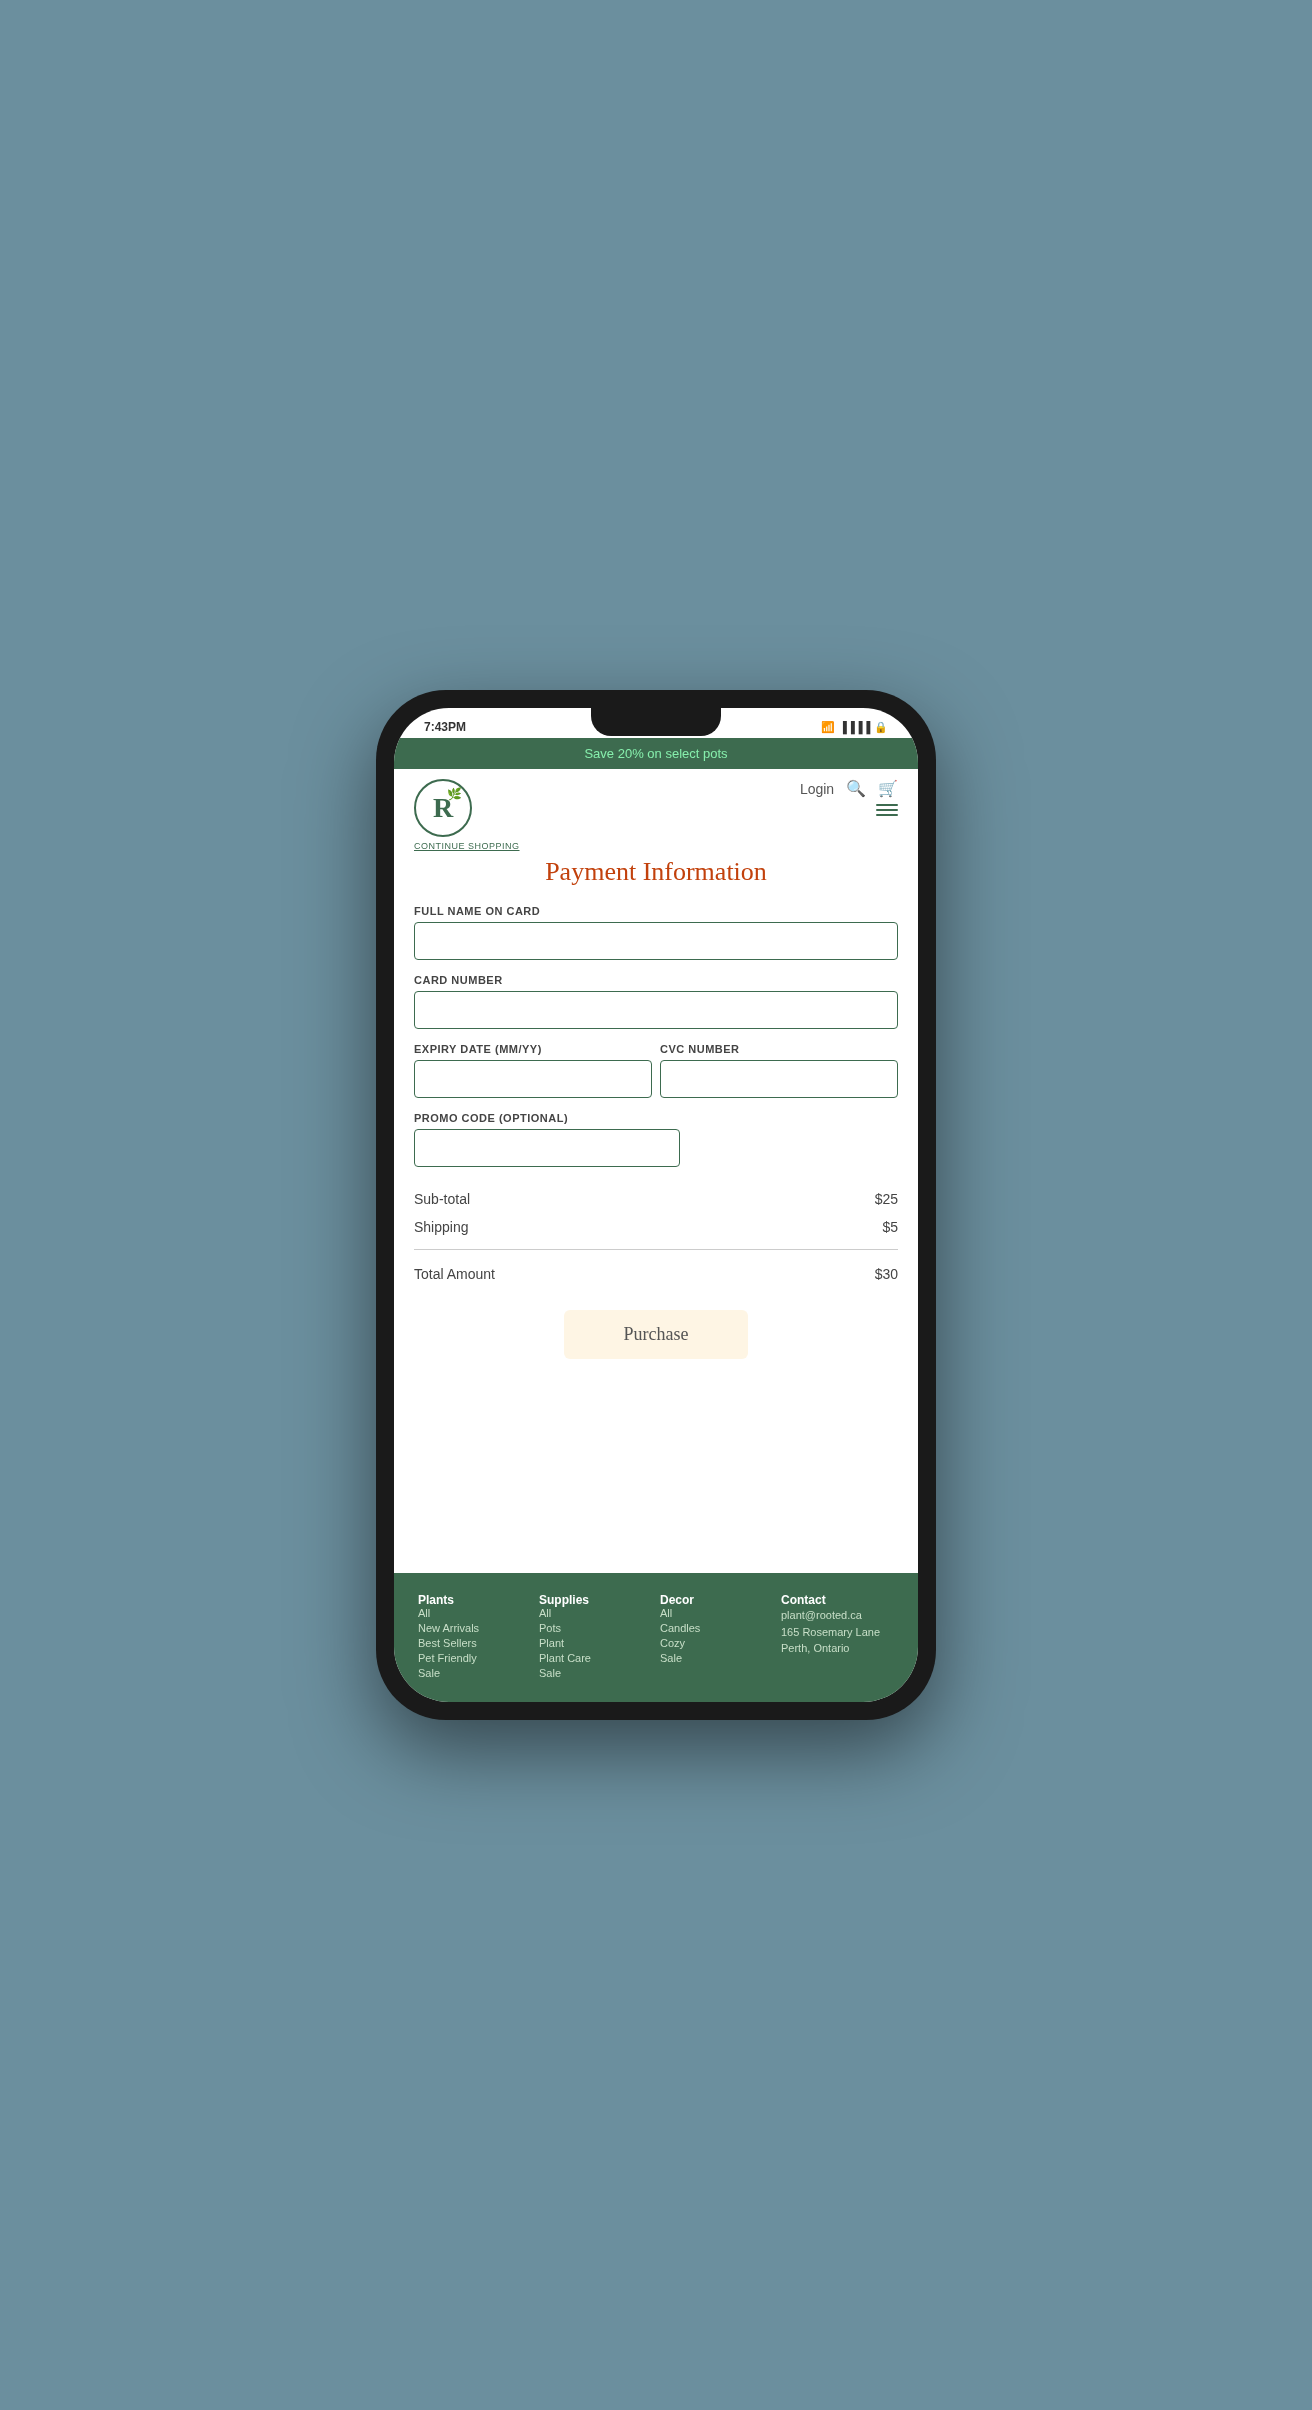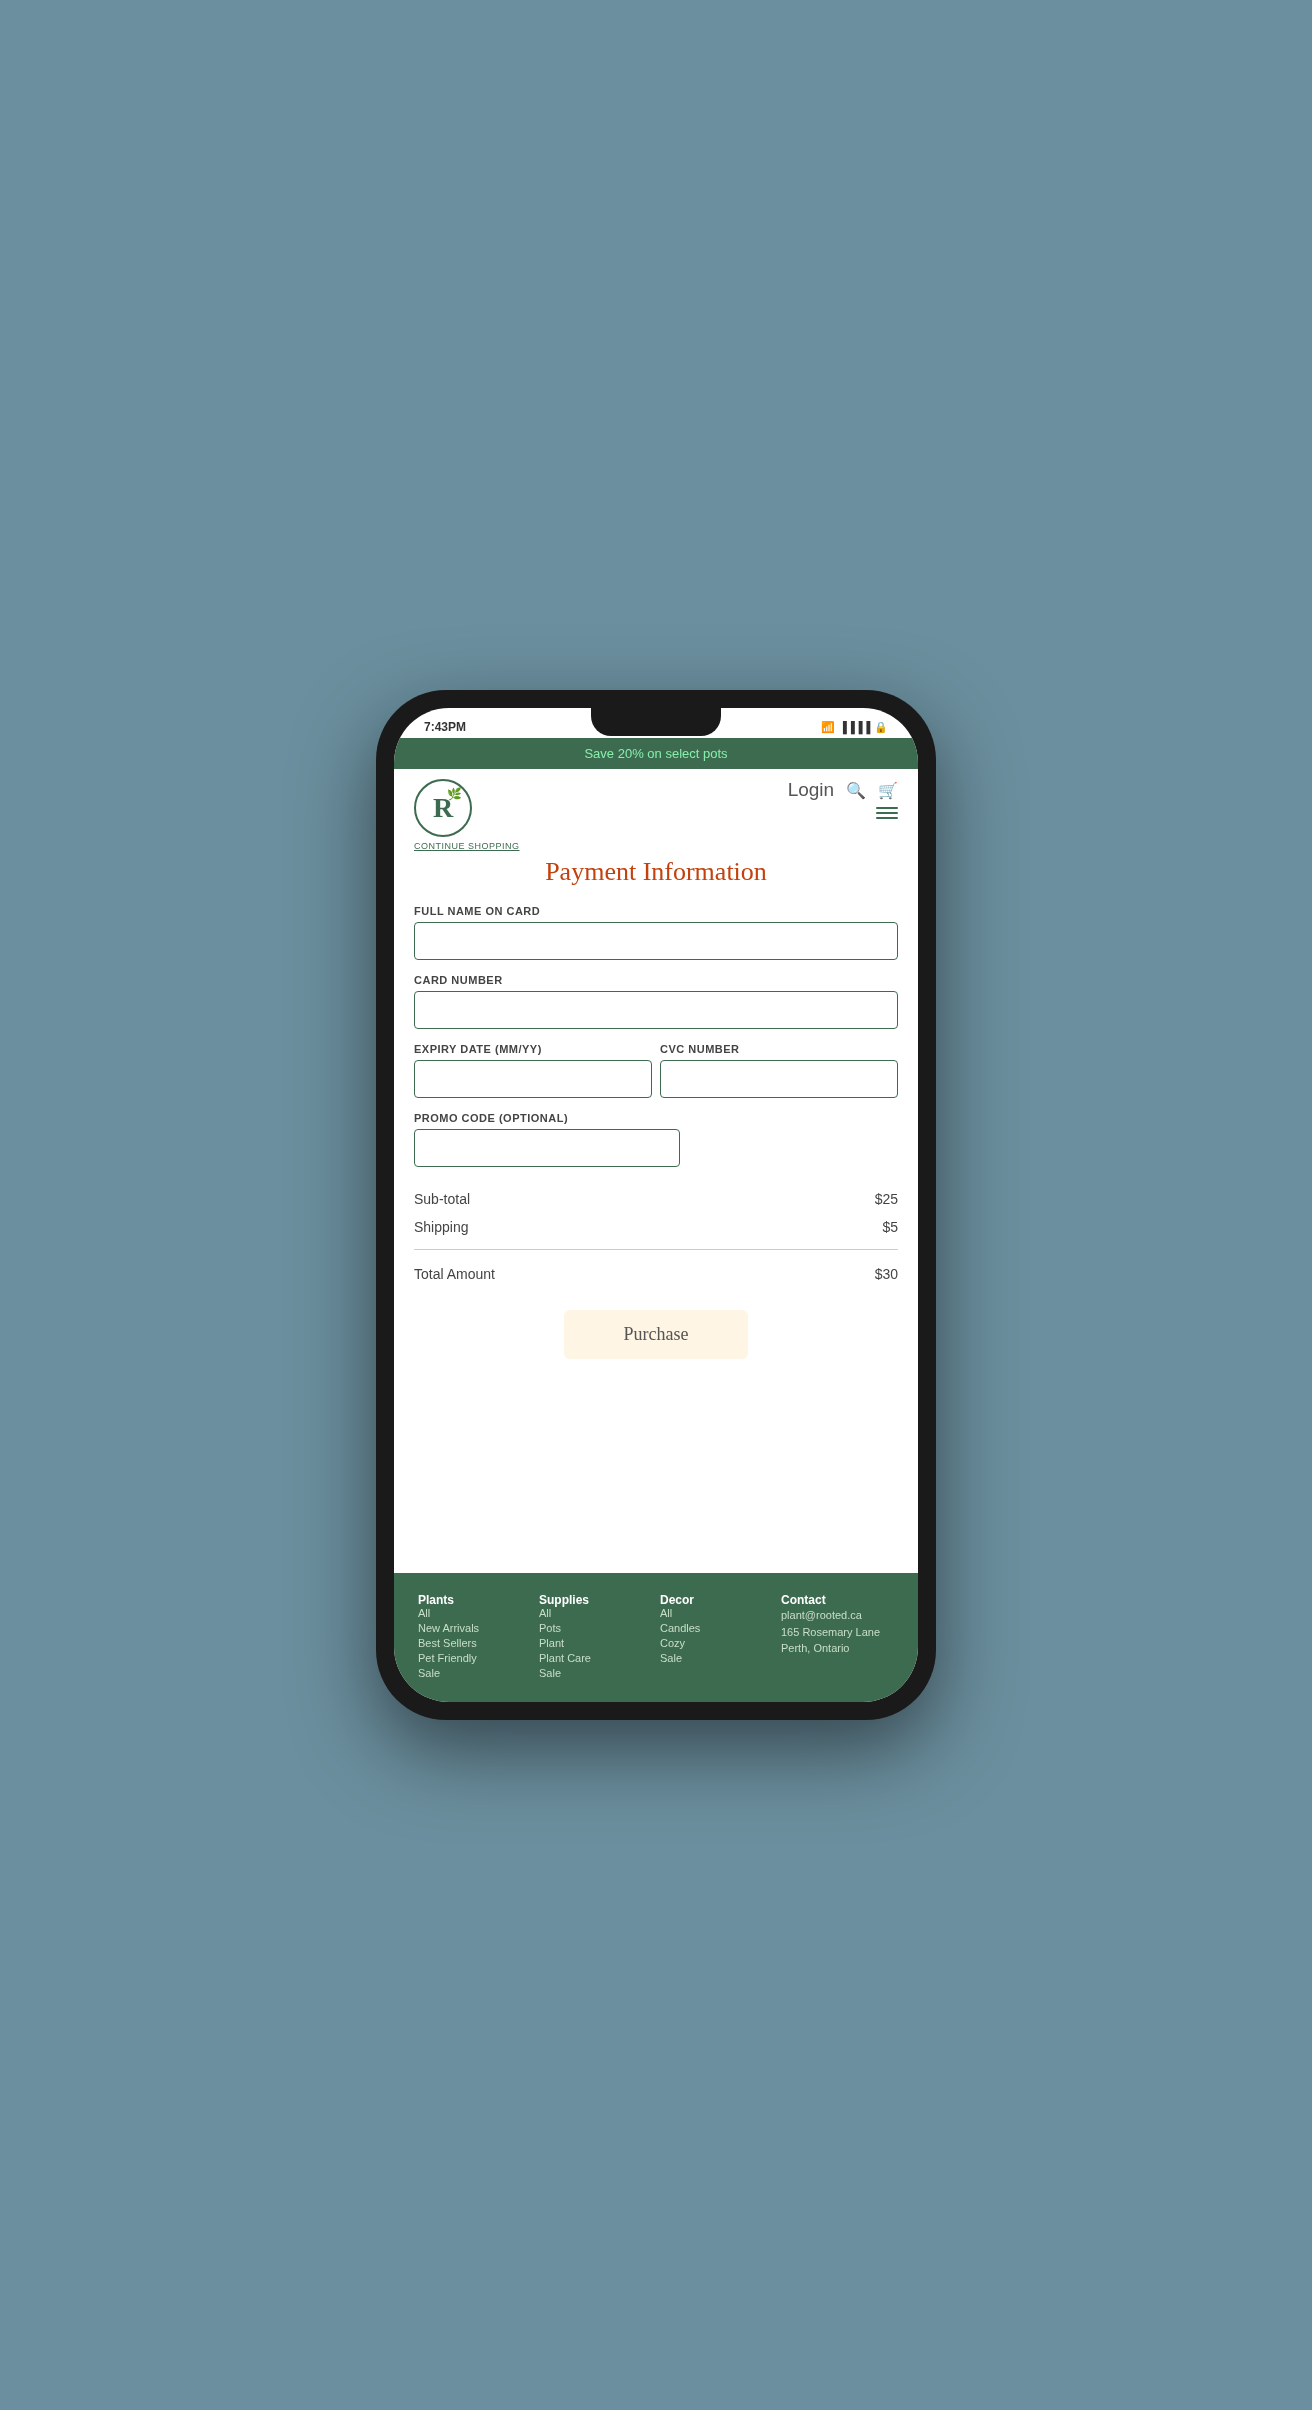--- a/index.html
+++ b/index.html
@@ -135,21 +135,21 @@
       gap: 6px;
     }
 
     .header-top-actions {
       display: flex;
       align-items: center;
       gap: 12px;
     }
 
     .login-text {
-      font-size: 19px;
+      font-size: 14px;
       color: #555;
       font-family: -apple-system, sans-serif;
     }
 
     .icon-btn {
       font-size: 16px;
       color: #555;
       cursor: pointer;
     }
 

